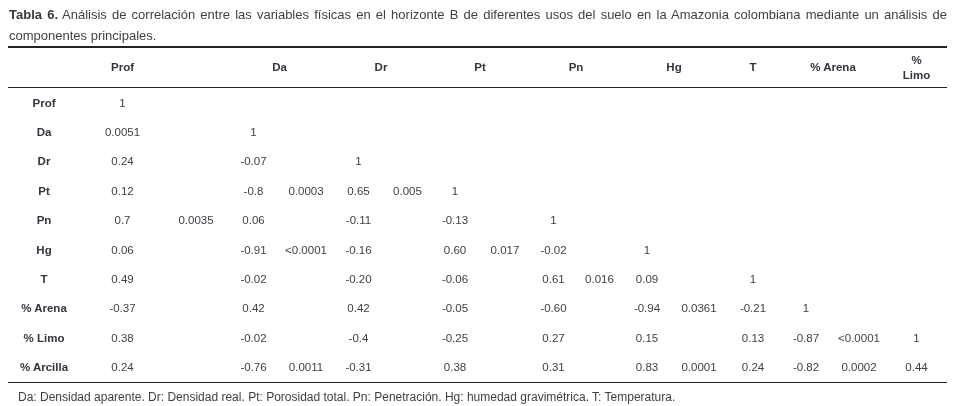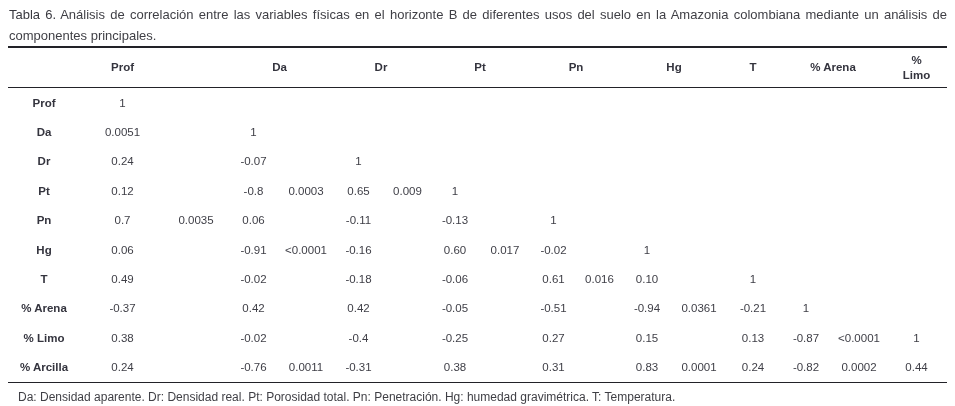--- a/index.html
+++ b/index.html
@@ -18,21 +18,21 @@
     position: absolute;
     left: 9px;
     top: 5px;
     width: 938px;
     font-size: 13px;
     line-height: 20.5px;
     color: #3f3f45;
     text-align: justify;
     margin: 0;
   }
-  .caption-label { font-weight: 400; margin-right: 4px; color: #38383f; }
+  .caption-label { font-weight: 700; margin-right: 4px; color: #38383f; }
   .tablewrap {
     position: absolute;
     left: 8px;
     top: 46px;
     width: 939px;
     border-top: 2px solid var(--border);
   }
   .thead {
     display: grid;
     grid-template-columns: var(--cols);
@@ -149,21 +149,21 @@
           <div class="cell"></div>
           <div class="cell"></div>
         </div>
         <div class="trow">
           <div class="cell rowlabel">Pt</div>
           <div class="cell">0.12</div>
           <div class="cell"></div>
           <div class="cell">-0.8</div>
           <div class="cell">0.0003</div>
           <div class="cell">0.65</div>
-          <div class="cell">0.009</div>
+          <div class="cell">0.005</div>
           <div class="cell">1</div>
           <div class="cell"></div>
           <div class="cell"></div>
           <div class="cell"></div>
           <div class="cell"></div>
           <div class="cell"></div>
           <div class="cell"></div>
           <div class="cell"></div>
           <div class="cell"></div>
           <div class="cell"></div>
@@ -205,44 +205,44 @@
           <div class="cell"></div>
           <div class="cell"></div>
           <div class="cell"></div>
         </div>
         <div class="trow">
           <div class="cell rowlabel">T</div>
           <div class="cell">0.49</div>
           <div class="cell"></div>
           <div class="cell">-0.02</div>
           <div class="cell"></div>
-          <div class="cell">-0.18</div>
+          <div class="cell">-0.20</div>
           <div class="cell"></div>
           <div class="cell">-0.06</div>
           <div class="cell"></div>
           <div class="cell">0.61</div>
           <div class="cell">0.016</div>
-          <div class="cell">0.10</div>
+          <div class="cell">0.09</div>
           <div class="cell"></div>
           <div class="cell">1</div>
           <div class="cell"></div>
           <div class="cell"></div>
           <div class="cell"></div>
         </div>
         <div class="trow">
           <div class="cell rowlabel">% Arena</div>
           <div class="cell">-0.37</div>
           <div class="cell"></div>
           <div class="cell">0.42</div>
           <div class="cell"></div>
           <div class="cell">0.42</div>
           <div class="cell"></div>
           <div class="cell">-0.05</div>
           <div class="cell"></div>
-          <div class="cell">-0.51</div>
+          <div class="cell">-0.60</div>
           <div class="cell"></div>
           <div class="cell">-0.94</div>
           <div class="cell">0.0361</div>
           <div class="cell">-0.21</div>
           <div class="cell">1</div>
           <div class="cell"></div>
           <div class="cell"></div>
         </div>
         <div class="trow">
           <div class="cell rowlabel">% Limo</div>

